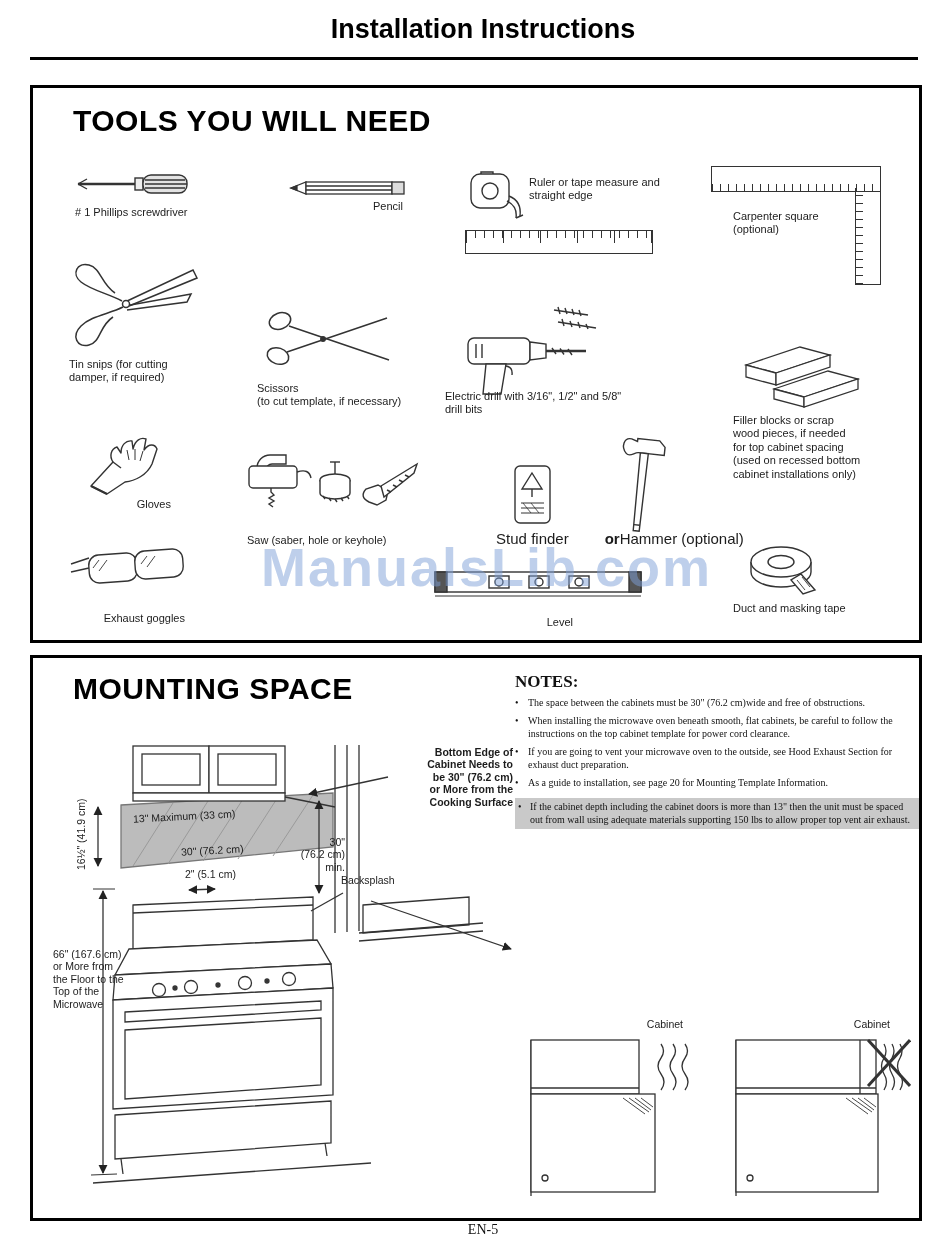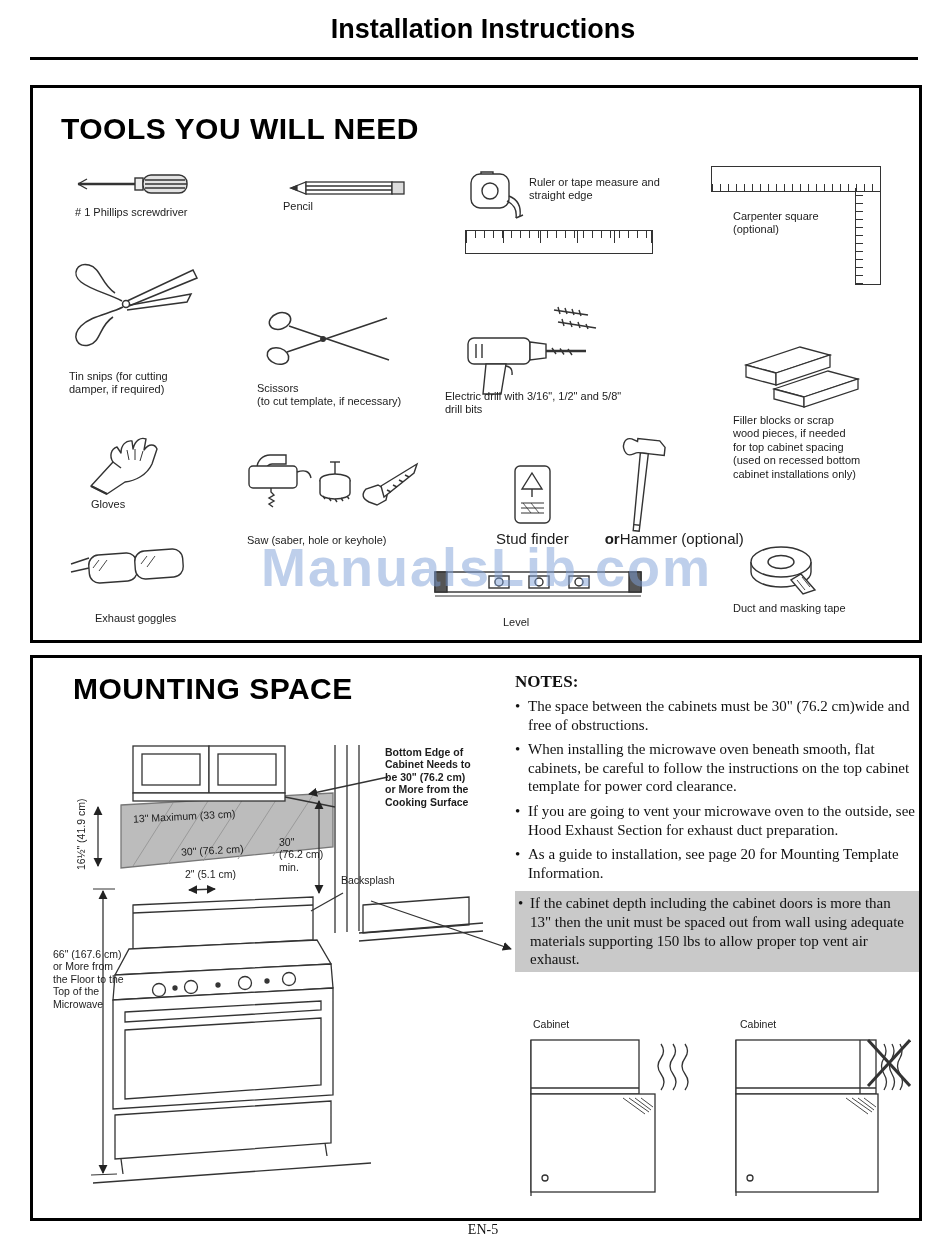--- a/index.html
+++ b/index.html
@@ -2,53 +2,53 @@
 <html><head>
 <meta charset="utf-8">
 <style>
   html,body{margin:0;padding:0;background:#fff;}
   #page{position:relative;width:950px;height:1250px;background:#fff;font-family:"Liberation Sans",sans-serif;color:#111;overflow:hidden;padding-left:16px;}
   .abs{position:absolute;}
   .box{position:absolute;border:3px solid #000;background:#fff;}
   .sec-title{position:absolute;font-weight:bold;font-size:30px;letter-spacing:.5px;color:#000;}
   .tl{position:absolute;font-size:11px;line-height:1.22;color:#1c1c1c;white-space:pre-line;}
   .dl{position:absolute;font-size:10.5px;line-height:1.18;color:#1c1c1c;white-space:pre-line;}
-  .center{text-align:left;}
+  .center{text-align:right;}
   .ruler{position:absolute;border:1.6px solid #333;background:
     repeating-linear-gradient(90deg,#333 0 1.5px,transparent 1.5px 37px) top left/100% 12px no-repeat,
     repeating-linear-gradient(90deg,#333 0 1px,transparent 1px 9px) top left/100% 7px no-repeat;}
   .sq-h{position:absolute;left:0;top:0;width:168px;height:24px;border:1.6px solid #333;background:
     repeating-linear-gradient(90deg,#333 0 1px,transparent 1px 8px) bottom left/100% 7px no-repeat;}
   .sq-v{position:absolute;left:144px;top:22px;width:24px;height:96px;border:1.6px solid #333;border-top:none;background:
     repeating-linear-gradient(0deg,#333 0 1px,transparent 1px 8px) top left/7px 100% no-repeat;}
   #watermark{position:absolute;left:228px;top:448px;font-size:54px;font-weight:bold;letter-spacing:2px;
     color:rgba(125,160,215,.5);z-index:5;white-space:nowrap;}
   #notes-col{position:absolute;left:482px;top:14px;width:404px;font-family:"Liberation Serif",serif;}
   #notes-col h3{margin:0 0 5px 0;font-size:17px;}
   #notes-col ul{margin:0;padding:0;list-style:none;}
-  #notes-col li{position:relative;padding-left:13px;font-size:15px;line-height:1.24;margin-bottom:6px;}
+  #notes-col li{position:relative;padding-left:13px;font-size:10px;line-height:1.24;margin-bottom:6px;}
   #notes-col li::before{content:"•";position:absolute;left:0;top:0;}
   #notes-col li.hl{background:#c9c9c9;padding:3px 4px 3px 15px;margin-top:9px;}
   #notes-col li.hl::before{left:3px;top:3px;}
   #page-title{position:absolute;left:0;top:14px;width:100%;text-align:center;font-size:27px;font-weight:bold;color:#000;}
   #title-rule{position:absolute;left:30px;top:57px;width:888px;height:3px;background:#000;}
   #footer{position:absolute;left:0;top:1222px;width:100%;text-align:center;font-family:"Liberation Serif",serif;font-size:14px;}
   svg{display:block;}
   .rot3{transform:rotate(-3deg);}
 </style>
 </head>
 <body>
 
 <div id="page">
 
   <div id="page-title">Installation Instructions</div>
   <div id="title-rule"></div>
 
   <div class="box" style="left:30px;top:85px;width:886px;height:552px;">
-    <div class="sec-title" style="left:28px;top:16px;margin-top:8px;">TOOLS YOU WILL NEED</div>
+    <div class="sec-title" style="left:40px;top:16px;">TOOLS YOU WILL NEED</div>
 
     <div id="watermark">ManualsLib.com</div>
 
     <svg class="abs" style="left:42px;top:80px;" width="135" height="32" viewBox="0 0 135 32">
       <g stroke="#333" fill="none" stroke-width="1.4">
         <path d="M3,16 L12,11 M3,16 L12,21"></path>
         <line x1="3" y1="16" x2="60" y2="16" stroke-width="2.6"></line>
         <rect x="60" y="10" width="8" height="12" fill="#eee"></rect>
         <rect x="68" y="7" width="44" height="18" rx="8" fill="#e3e3e3"></rect>
         <line x1="70" y1="12" x2="110" y2="12"></line>
@@ -93,21 +93,21 @@
 
     <svg class="abs" style="left:32px;top:172px;" width="145" height="92" viewBox="0 0 145 92">
       <g stroke="#333" fill="none" stroke-width="1.5">
         <path d="M60,42 L128,10 L132,18 L64,46"></path>
         <path d="M60,46 L126,34 L122,42 L62,50"></path>
         <circle cx="61" cy="44" r="3.5" fill="#fff"></circle>
         <path d="M58,47 C44,54 26,56 16,66 C6,76 12,88 24,85 C36,82 34,66 48,57"></path>
         <path d="M57,41 C44,34 26,30 16,22 C6,14 12,2 24,5 C36,8 36,24 50,33"></path>
       </g>
     </svg>
-    <div class="tl" style="left:36px;top:270px;margin-top:12px;">Tin snips (for cutting
+    <div class="tl" style="left:36px;top:270px;">Tin snips (for cutting
 damper, if required)</div>
 
     <svg class="abs" style="left:232px;top:218px;" width="130" height="68" viewBox="0 0 130 68">
       <g stroke="#333" fill="none" stroke-width="1.5">
         <ellipse cx="15" cy="15" rx="11" ry="8" transform="rotate(-20 15 15)"></ellipse>
         <ellipse cx="13" cy="50" rx="11" ry="8" transform="rotate(18 13 50)"></ellipse>
         <path d="M24,20 L124,54"></path>
           <path d="M22,46 L122,12"></path>
         <circle cx="58" cy="33" r="2.2" fill="#333"></circle>
       </g>

